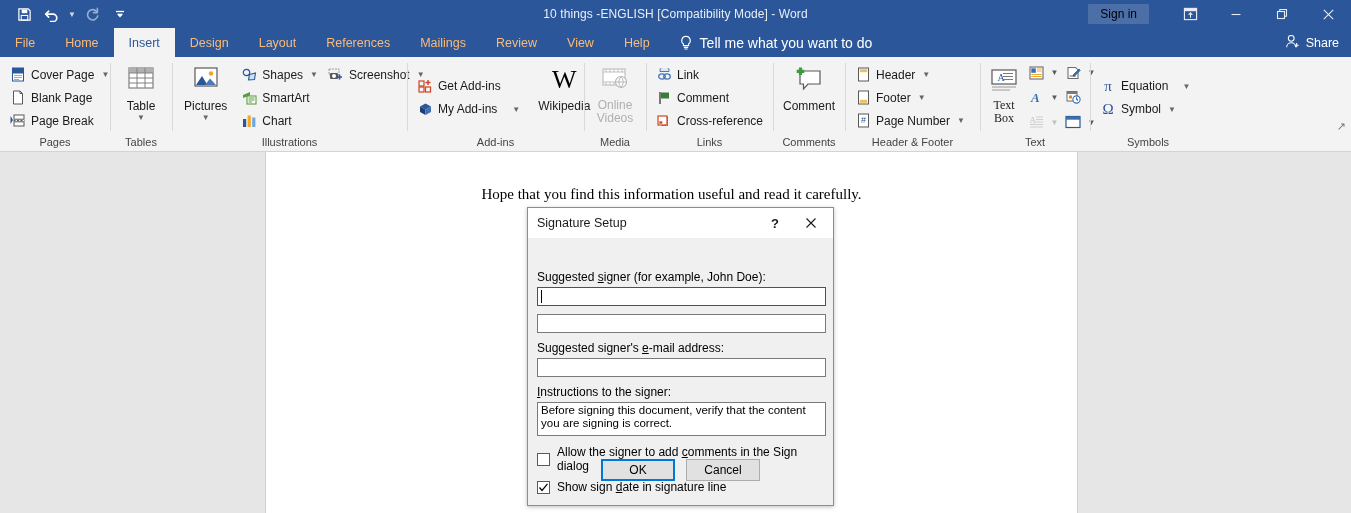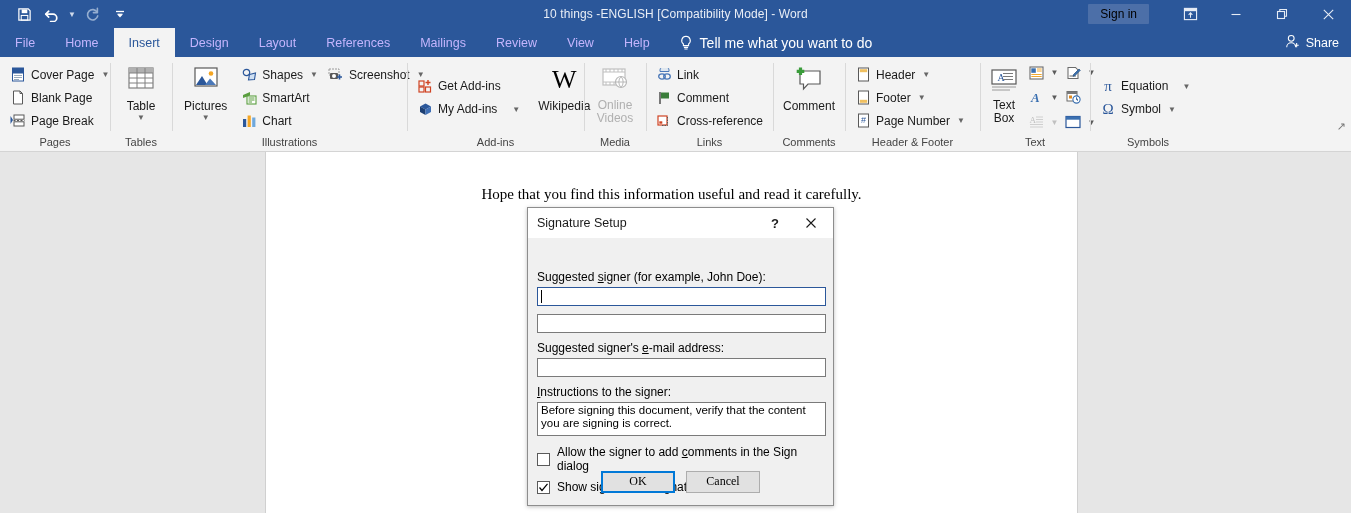--- a/index.html
+++ b/index.html
@@ -74,21 +74,21 @@
     height: 29px;
     background: #2b579a;
     display: flex;
     align-items: stretch;
     position: relative;
   }
   .tab {
     padding: 0 15px;
     display: flex;
     align-items: center;
-    color: #c4b5fd;
+    color: #fdba74;
     font-size: 12.5px;
     height: 29px;
   }
   .tab.active {
     background: #f3f3f3;
     color: #2b579a;
   }
   .tellme {
     display: flex;
     align-items: center;
@@ -283,27 +283,26 @@
   }
   .chkbox {
     width: 13px; height: 13px;
     background: #fff;
     border: 1px solid #5a5a5a;
     display: flex; align-items: center; justify-content: center;
     flex: 0 0 13px;
   }
   .dlg-buttons {
     position: absolute;
-    left: 0; right: 0; bottom: 0;
+    left: 0; right: 0; bottom: 12px;
     height: 47px;
     display: flex;
     align-items: center;
     justify-content: center;
     gap: 11px;
-    font-family: Liberation Serif, serif;
   }
   .btn {
     width: 74px; height: 22px;
     background: #e1e1e1;
     border: 1px solid #adadad;
     font-size: 12px;
     display: flex; align-items: center; justify-content: center;
     color: #000;
   }
   .btn.default {
@@ -676,21 +675,21 @@
     <div class="group-body">
       <div class="big-btn" style="width:48px; padding-left:2px; padding-right:2px;">
         <span class="big-ico">
           <svg width="28" height="24" viewBox="0 0 28 24">
               <rect x="2" y="2" width="24" height="14" fill="#fff" stroke="#595959" stroke-width="1.2"></rect>
               <text x="7.5" y="12.5" font-size="10" fill="#2b579a" font-family="serif">A</text>
               <path d="M13 5.5 H23 M13 8.5 H23 M13 11.5 H23" stroke="#7a7a7a" stroke-width="1"></path>
               <path d="M2 19 H26 M2 22 H20" stroke="#9a9a9a" stroke-width="1"></path>
             </svg>
         </span>
-        <span style="line-height:13px;">Text Box</span>
+        <span style="line-height:13px;font-family:Liberation Serif, serif;">Text Box</span>
 
       </div>
       <div class="tiny-grid" style="margin-left:2px;">
         <div class="tiny-btn">
           <span class="ico">
             <svg width="15" height="14" viewBox="0 0 15 14">
                 <rect x="1" y="1" width="13" height="12" fill="#fff" stroke="#6b6b6b" stroke-width="1.1"></rect>
                 <rect x="2.3" y="2.3" width="4.5" height="4.5" fill="#3a6fb0"></rect>
                 <path d="M8 3 H12.7 M8 5 H12.7 M2.3 8.5 H12.7 M2.3 10.5 H12.7" stroke="#f0a830" stroke-width="1"></path>
               </svg>

